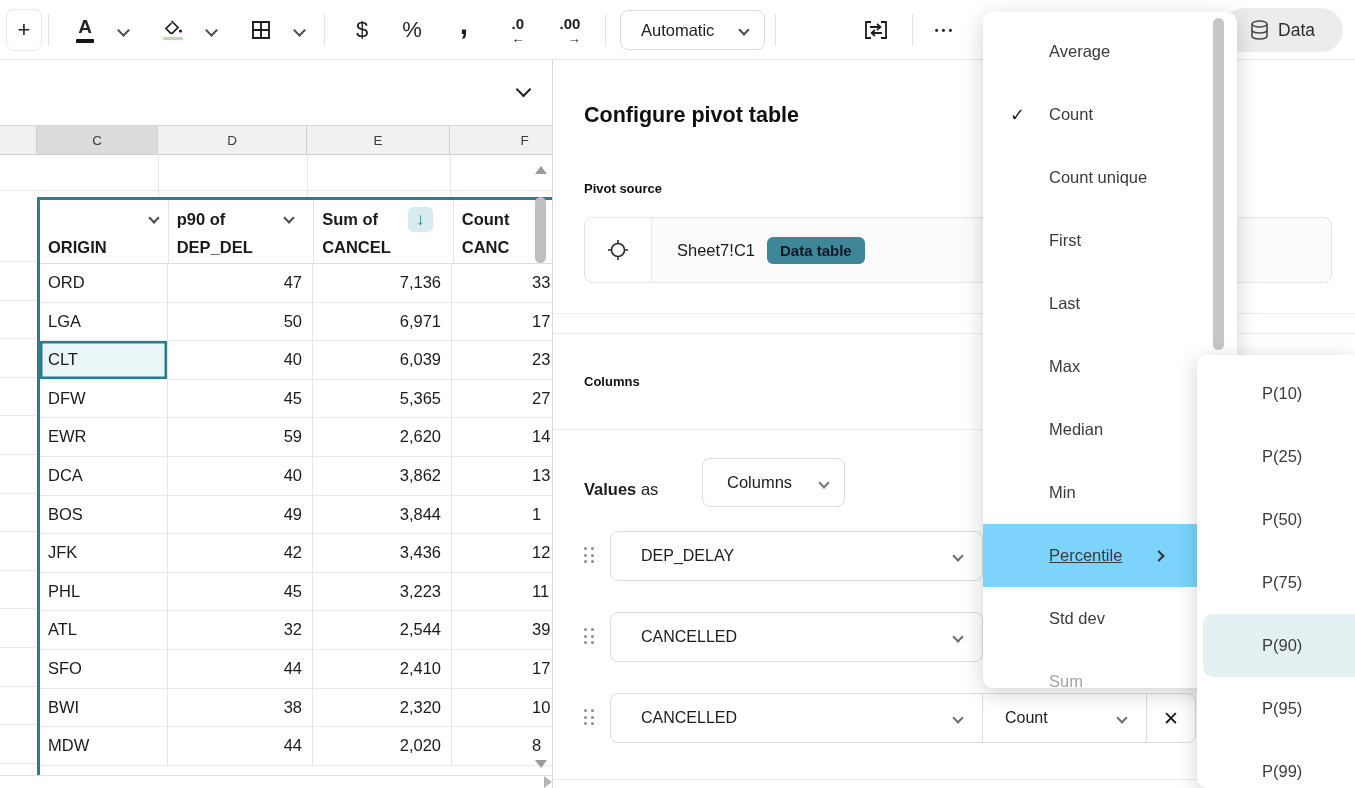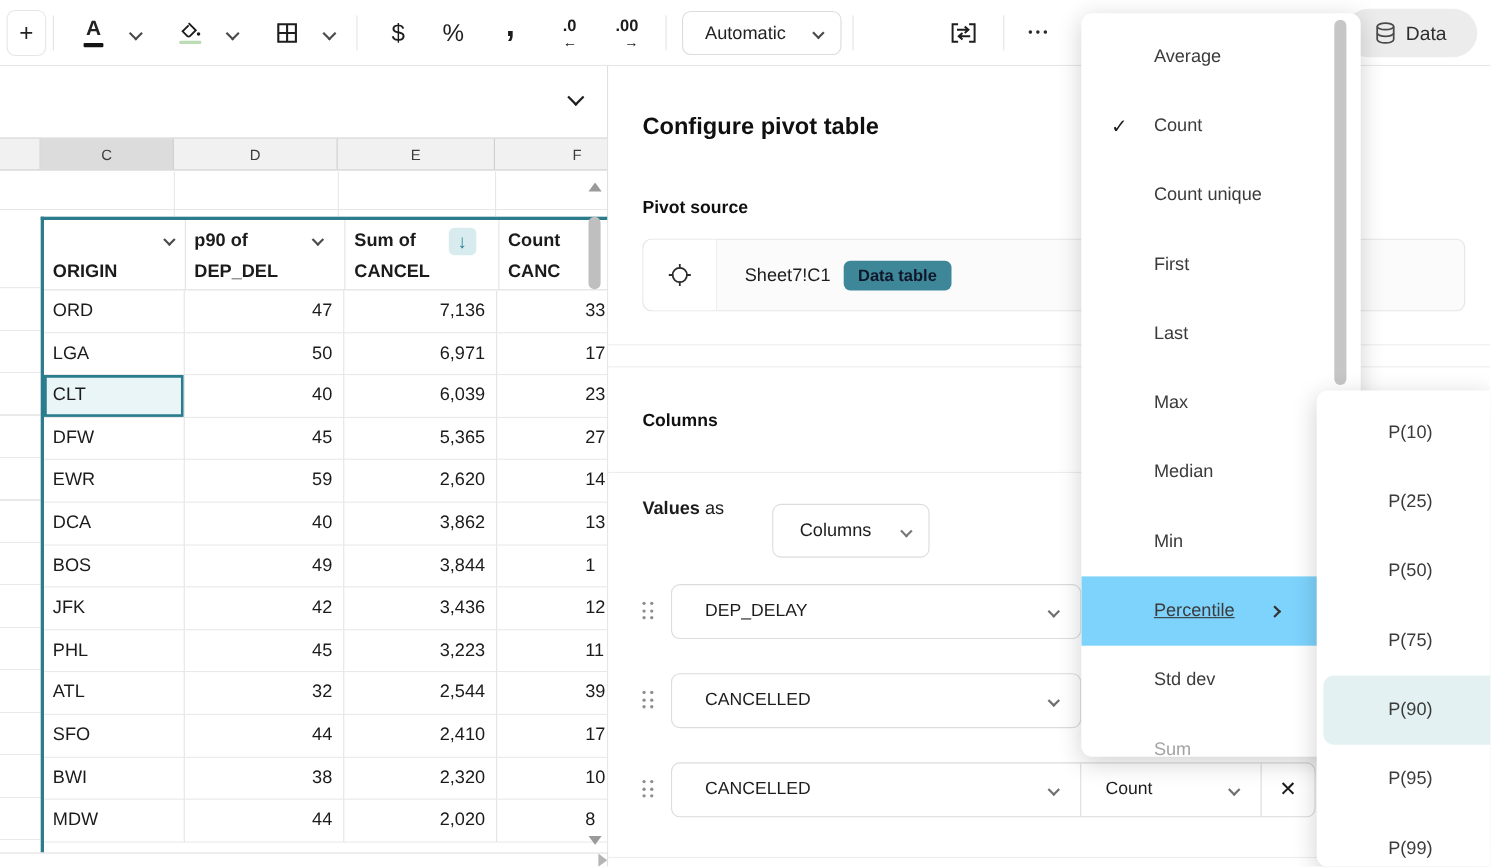--- a/index.html
+++ b/index.html
@@ -58,26 +58,26 @@
   .tcell.sel { box-shadow:inset 0 0 0 2.5px #2b7c8d; background:#eaf5f7; }
   .vscroll-thumb { position:absolute; left:535px; top:137px; width:11px; height:66px; background:#bfbfbf; border-radius:6px; }
   .tri-up { position:absolute; left:535px; top:106px; width:0; height:0; border-left:6px solid transparent; border-right:6px solid transparent; border-bottom:8px solid #9a9a9a; }
   .tri-down { position:absolute; left:535px; top:700px; width:0; height:0; border-left:6px solid transparent; border-right:6px solid transparent; border-top:8px solid #9a9a9a; }
   .tri-right { position:absolute; left:544px; top:716px; width:0; height:0; border-top:6px solid transparent; border-bottom:6px solid transparent; border-left:8px solid #b5b5b5; }
 
   
   .panel { position:absolute; left:553px; top:60px; width:802px; height:728px; background:#fff; }
   .panel .hairline { position:absolute; left:0; width:802px; height:1px; background:#ededed; }
   .panel-title { position:absolute; left:31px; top:43px; font-size:21.5px; font-weight:700; color:#101010; }
-  .section-label { position:absolute; left:31px; font-size:16px; font-weight:700; color:#101010; }
+  .section-label { position:absolute; left:31px; font-size:13px; font-weight:700; color:#101010; }
   .source-box { position:absolute; left:31px; top:157px; width:748px; height:66px; border:1px solid #e5e5e5; border-radius:8px; background:#fbfbfb; display:flex; align-items:center; }
   .source-icon-cell { width:67px; height:100%; border-right:1px solid #eaeaea; display:flex; align-items:center; justify-content:center; background:#fff; border-radius:8px 0 0 8px; }
   .source-ref { margin-left:25px; font-size:16.5px; color:#1c1c1c; }
   .source-badge { margin-left:12px; background:#3e8799; color:#0f172a; font-size:15px; font-weight:700; padding:5px 13px; border-radius:6px; }
-  .values-line { position:absolute; left:31px; top:393px; font-size:16.5px; color:#1c1c1c; }
+  .values-line { position:absolute; left:31px; top:420px; font-size:16.5px; color:#1c1c1c; }
   .vselect { position:absolute; left:149px; top:398px; width:143px; height:49px; border:1px solid #dcdcdc; border-radius:8px; background:#fff; display:flex; align-items:center; padding:0 16px 0 24px; font-size:16.5px; color:#1c1c1c; }
   .vselect .chev { margin-left:auto; width:8px; height:8px; border-color:#777; }
   .handle { position:absolute; left:31px; width:11px; display:grid; grid-template-columns:repeat(2,3px); grid-auto-rows:3px; gap:3.5px 4px; }
   .handle i { width:3px; height:3px; border-radius:50%; background:#8d8d8d; }
   .fieldrow { position:absolute; left:57px; height:50px; border:1px solid #dcdcdc; border-radius:8px; background:#fff; display:flex; align-items:center; font-size:16px; color:#1c1c1c; }
   .fseg { display:flex; align-items:center; height:100%; }
   .fseg .chev { width:8px; height:8px; border-color:#6f6f6f; margin-left:auto; }
   .fname { padding-left:30px; width:371px; padding-right:20px; }
   .fagg { width:164px; border-left:1px solid #dcdcdc; padding:0 20px 0 22px; }
   .fclose { flex:1; justify-content:center; border-left:1px solid #dcdcdc; font-size:19px; color:#1a1a1a; }

